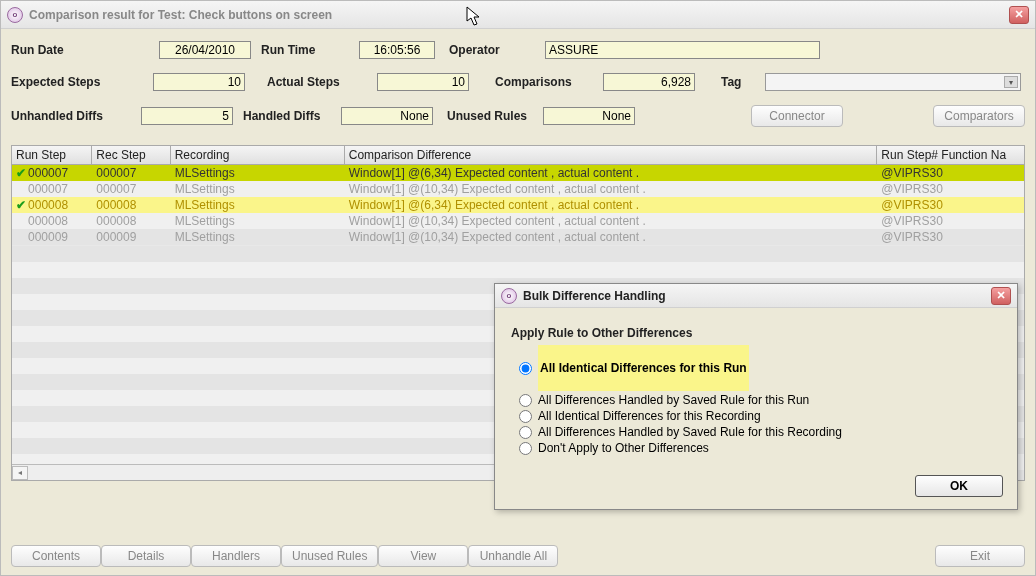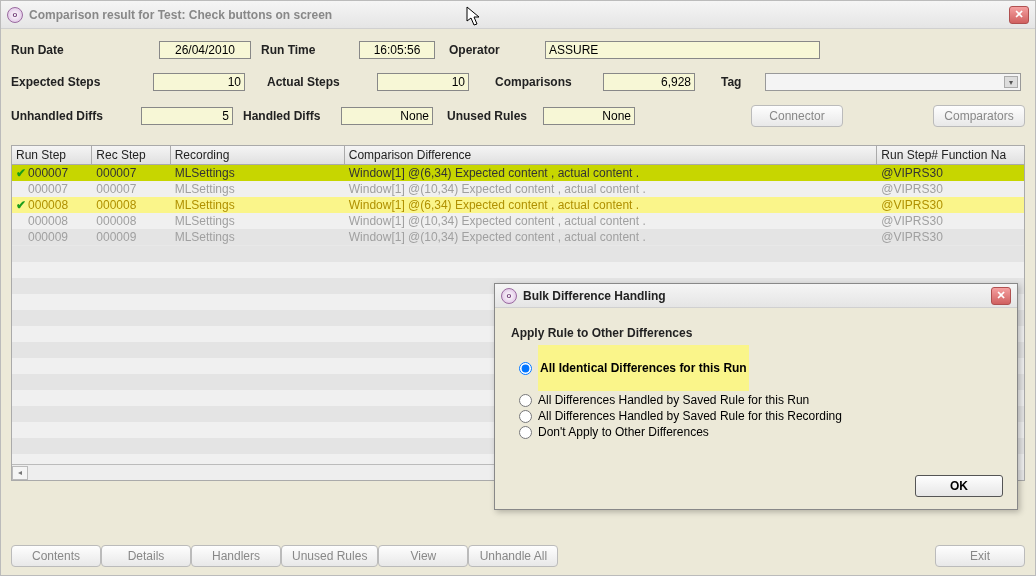--- a/index.html
+++ b/index.html
@@ -258,20 +258,24 @@
         <label class="radio-row sel">
           <input type="radio" name="rule" checked="" style="">
           <span>All Identical Differences for this Run</span>
         </label>
         <label class="radio-row">
           <input type="radio" name="rule" style="">
           <span>All Differences Handled by Saved Rule for this Run</span>
         </label>
         <label class="radio-row">
           <input type="radio" name="rule" style="">
+          <span>All Identical Differences for this Recording</span>
+        </label>
+        <label class="radio-row">
+          <input type="radio" name="rule" style="">
           <span>All Differences Handled by Saved Rule for this Recording</span>
         </label>
         <label class="radio-row">
           <input type="radio" name="rule" style="">
           <span>Don't Apply to Other Differences</span>
         </label>
       </div>
   </div>
   <div class="dialog-footer">
     <button class="ok-btn">OK</button>

